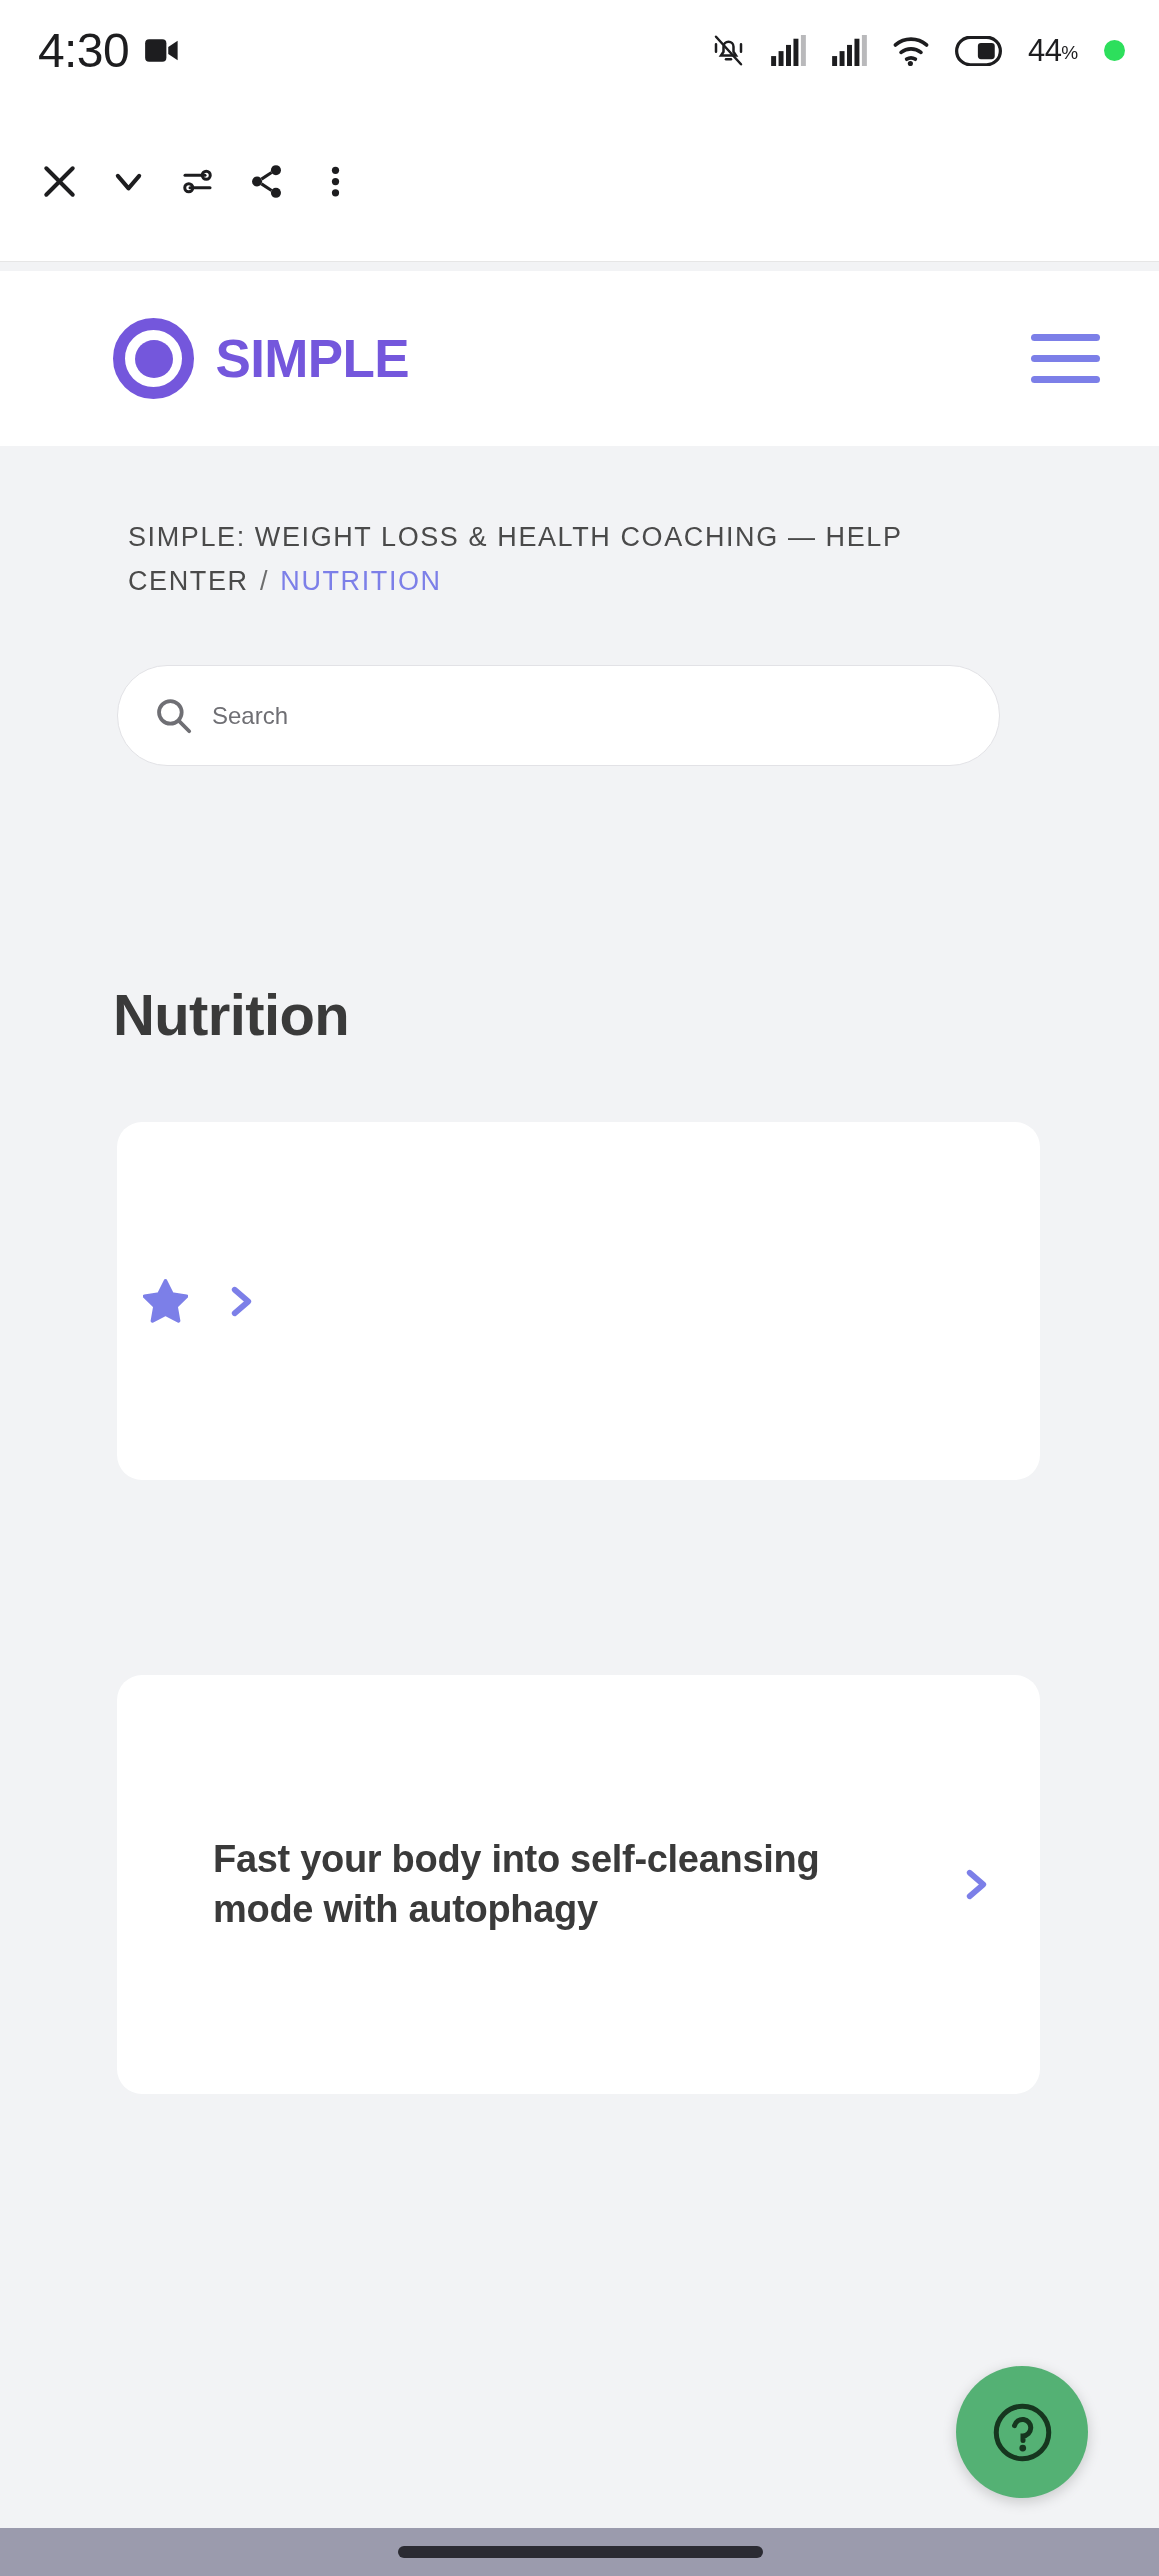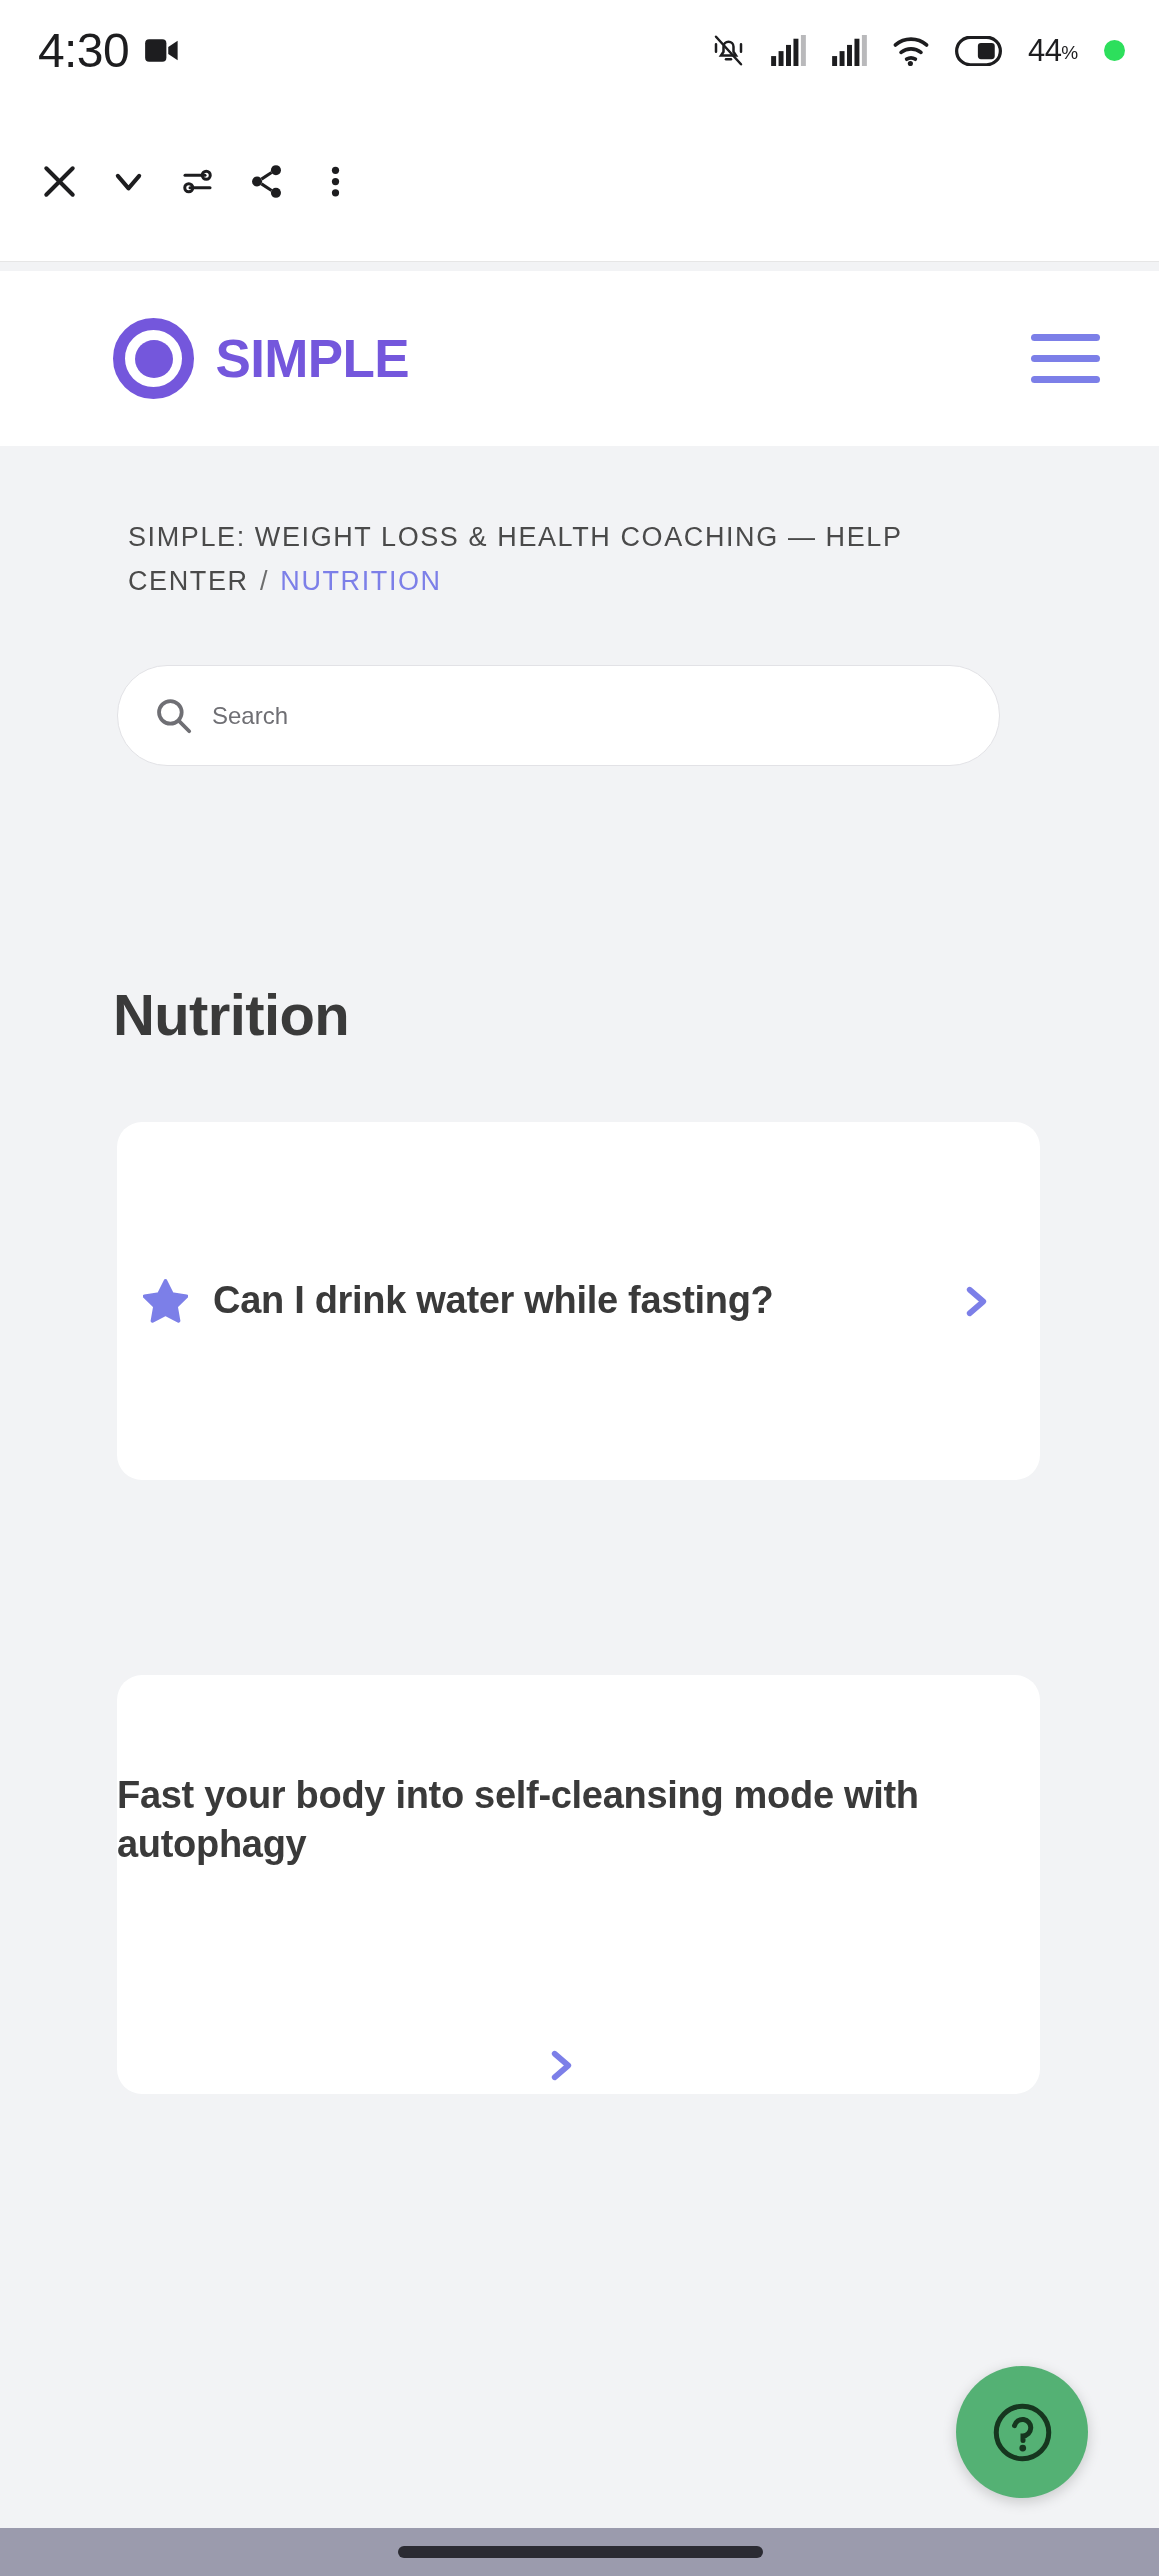--- a/index.html
+++ b/index.html
@@ -82,21 +82,21 @@
   }
   .card-star{ width:96px; flex:0 0 96px; display:flex; justify-content:center; align-items:center; }
   .card-indent{ width:96px; flex:0 0 96px; }
   .card-title{
     flex:1 1 auto; font-size:38px; font-weight:bold; color:#3a3a3a;
     line-height:1.3; letter-spacing:-0.3px; padding-right:25px;
   }
   .card-chev{ width:57px; flex:0 0 57px; display:flex; justify-content:center; align-items:center; }
 
   #card-0{ top:1122px; height:358px; }
-  #card-1{ top:1675px; height:419px;flex-direction:column; }
+  #card-1{ top:1675px; height:419px; }
   #card-2{ top:2289px; height:270px; }
 
   
   .fab{
     position:absolute; left:956px; top:2366px;
     width:132px; height:132px; border-radius:50%;
     background:#54B174; display:flex; align-items:center; justify-content:center;
     box-shadow:0 3.8px 14px rgba(0,0,0,0.18);
   }
 
@@ -255,21 +255,20 @@
   </div>
 
   <h1 class="page-title">Nutrition</h1>
 
   <div class="card" id="card-0">
     <div class="card-star">
       <svg class="icon-svg" width="45" height="44" viewBox="0 0 36 35">
         <path d="M18 1.5 L23.2 12 L34.8 13.7 L26.4 21.9 L28.4 33.4 L18 28 L7.6 33.4 L9.6 21.9 L1.2 13.7 L12.8 12 Z" fill="#7C7FE8" stroke="#7C7FE8" stroke-width="3" stroke-linejoin="round"></path>
       </svg>
     </div>
-    <div class="card-title">Can I drink water while fasting?</div>
     <div class="card-chev">
       <svg class="icon-svg" width="31" height="39" viewBox="0 0 25 31">
         <path d="M7 6 L18 15.5 L7 25" fill="none" stroke="#7C7FE8" stroke-width="4.6" stroke-linecap="round" stroke-linejoin="round"></path>
       </svg>
     </div>
   </div>
 
   <div class="card" id="card-1">
     <div class="card-indent"></div>
     <div class="card-title">Fast your body into self-cleansing mode with autophagy</div>

